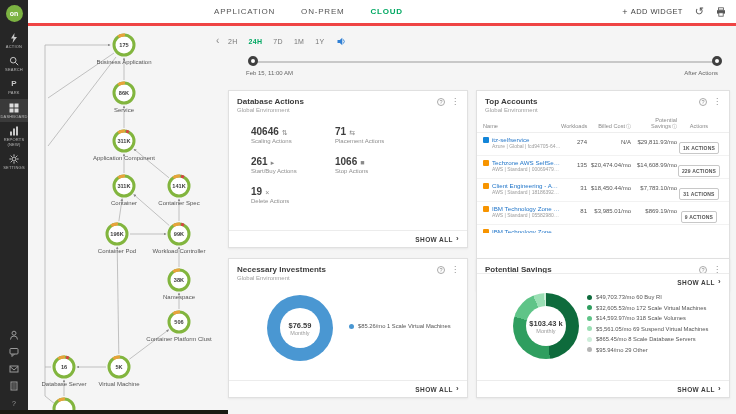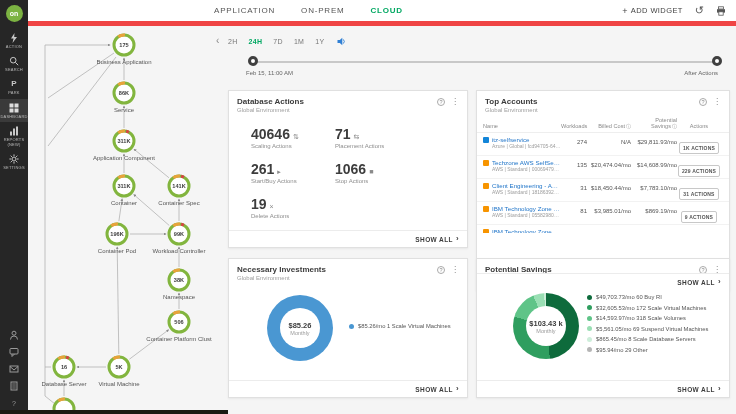--- a/index.html
+++ b/index.html
@@ -11,21 +11,21 @@
 .logo{width:17px;height:17px;border-radius:50%;background:#7cb342;color:#fff;font-size:7px;font-weight:bold;display:flex;align-items:center;justify-content:center;margin:5px 0 7px;cursor:pointer;}
 .side-item{width:100%;padding:4px 0 3px;display:flex;flex-direction:column;align-items:center;gap:1px;cursor:pointer;}
 .side-item.active{background:#3a3a3a;}
 .side-label{font-size:4px;color:#b9b9b9;text-align:center;line-height:1.3;letter-spacing:.2px;}
 .side-icon{width:10px;height:10px;display:flex;align-items:center;justify-content:center;}
 .park-glyph{font-size:8px;font-weight:bold;color:#c7c7c7;line-height:10px;}
 .side-footer{margin-top:auto;margin-bottom:6px;display:flex;flex-direction:column;gap:7px;align-items:center;}
 .foot-icon{width:10px;height:10px;display:flex;align-items:center;justify-content:center;font-size:7px;color:#9a9a9a;cursor:pointer;}
 
 
-.topbar{position:absolute;left:28px;top:0;right:0;height:26px;background:#fff;border-bottom:5px solid #ef4444;z-index:4;}
+.topbar{position:absolute;left:28px;top:0;right:0;height:26px;background:#fff;border-bottom:3px solid #ef4444;z-index:4;}
 .nav-tabs{position:absolute;left:186px;top:0;height:100%;display:flex;align-items:center;gap:26px;}
 .tab{font-size:8px;letter-spacing:.8px;color:#555;cursor:pointer;}
 .tab.active{color:#00a862;font-weight:bold;}
 .topbar-right{position:absolute;right:10px;top:0;height:100%;display:flex;align-items:center;gap:12px;}
 .add-widget{font-size:7.5px;color:#444;letter-spacing:.4px;display:flex;gap:3px;align-items:center;cursor:pointer;background:none;border:none;font-family:inherit;}
 .plus{font-size:9px;color:#444;}
 .icon-btn{font-size:11px;color:#555;cursor:pointer;background:none;border:none;display:flex;align-items:center;line-height:1;}
 
 
 .content{position:absolute;left:28px;top:26px;right:0;bottom:0;}
@@ -58,21 +58,21 @@
 .head-icons{display:flex;gap:6px;align-items:center;}
 .help-dot{width:8px;height:8px;border:1px solid #aaa;border-radius:50%;color:#888;font-size:5.5px;display:flex;align-items:center;justify-content:center;cursor:pointer;}
 .kebab{font-size:8px;color:#888;cursor:pointer;line-height:1;}
 .card-sub{font-size:6px;color:#9e9e9e;margin-top:1px;}
 .card-foot{position:absolute;bottom:0;left:0;right:0;height:17px;border-top:1px solid #ececec;display:flex;align-items:center;justify-content:flex-end;gap:3px;padding-right:8px;font-size:6.5px;font-weight:bold;color:#3c3c3c;letter-spacing:.4px;cursor:pointer;background:#fff;z-index:3;}
 .chev{font-size:8px;color:#3c3c3c;line-height:1;}
 
 
 .stats-grid{display:grid;grid-template-columns:84px 1fr;padding:13px 0 0 22px;row-gap:12px;}
 .stat-top{display:flex;align-items:baseline;gap:3px;}
-.stat-value{font-size:14px;font-weight:bold;color:#3d3d3d;}
+.stat-value{font-size:10px;font-weight:bold;color:#3d3d3d;}
 .stat-icon{font-size:7px;color:#8a8a8a;}
 .stat-label{font-size:6px;color:#8e8e8e;margin-top:1px;}
 
 
 .tbl-head{display:flex;padding:4px 6px 3px;border-bottom:1px solid #eee;font-size:5.6px;color:#8a8a8a;align-items:flex-end;cursor:pointer;}
 .tbl-body{height:100px;overflow:hidden;}
 .tbl-row{display:flex;padding:3px 6px 0;height:23px;border-bottom:1px solid #f2f2f2;align-items:flex-start;}
 .tbl-head > :nth-child(1),.tbl-row > :nth-child(1){width:78px;}
 .tbl-head > :nth-child(2),.tbl-row > :nth-child(2){width:26px;text-align:right;}
 .tbl-head > :nth-child(3),.tbl-row > :nth-child(3){width:44px;text-align:right;}
@@ -526,21 +526,21 @@
         <div class="head-icons">
           <span class="help-dot">?</span>
           <span class="kebab">⋮</span>
         </div>
       </div>
       <div class="card-sub">Global Environment</div>
     </div>
     <div class="donut-wrap">
       <div class="donut" style="background: conic-gradient(rgb(74, 151, 210) 0deg, rgb(74, 151, 210) 360deg);"></div>
       <div class="donut-center">
-        <span class="donut-val">$85.26</span>
+        <span class="donut-val">$76.59</span>
         <span class="donut-sub">Monthly</span>
       </div>
     </div>
     <div class="legend">
 
         <div class="legend-item">
           <span class="dot" style="background: rgb(74, 151, 210);"></span>
           <span class="legend-text">$85.26/mo 1 Scale Virtual Machines</span>
         </div>
       </div>

